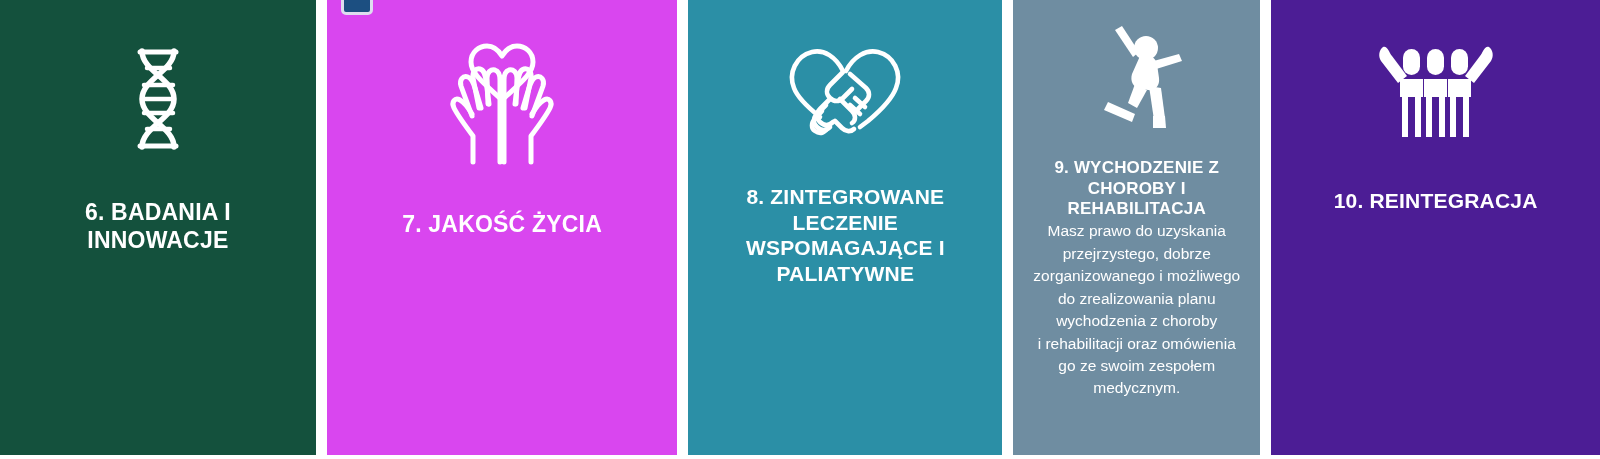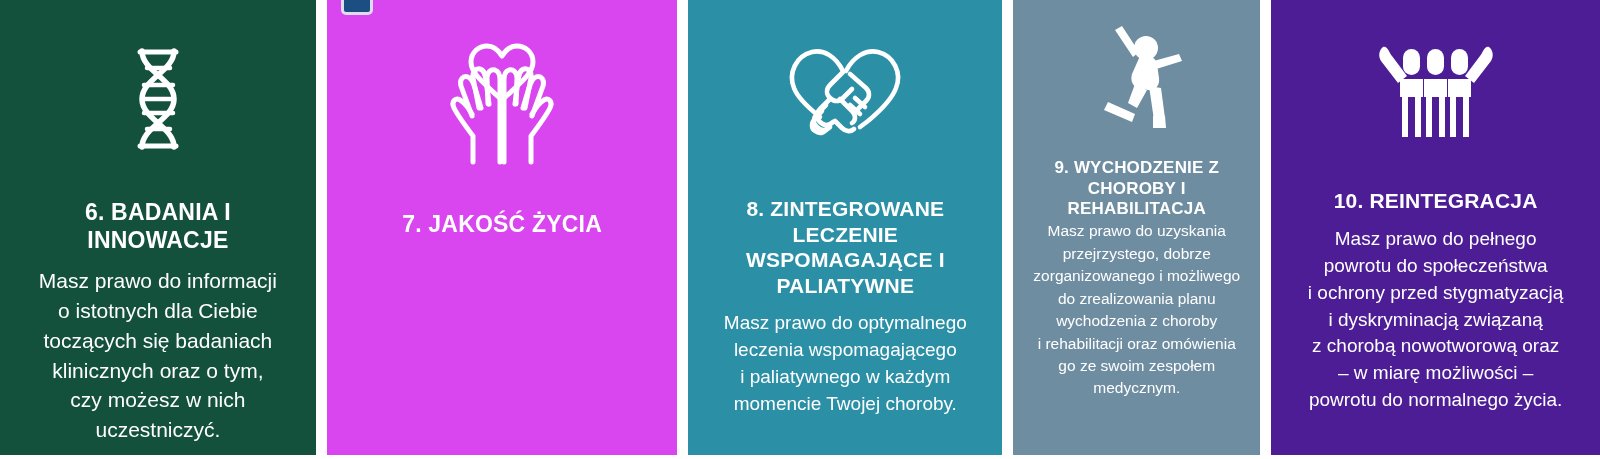--- a/index.html
+++ b/index.html
@@ -70,21 +70,21 @@
   
   .card-1 .icon-wrap { margin-top: 44px; height: 118px; }
   .card-1 .card-title { font-size: 23px; margin-top: 36px; }
   .card-1 .card-body  { font-size: 21px; margin-top: 12px; }
 
   .card-2 .icon-wrap { margin-top: 40px; height: 128px; }
   .card-2 .card-title { font-size: 23px; margin-top: 42px; }
   .card-2 .card-body  { font-size: 21px; margin-top: 12px; }
 
   .card-3 .icon-wrap { margin-top: 42px; height: 102px; }
-  .card-3 .card-title { font-size: 21px; margin-top: 52px; }
+  .card-3 .card-title { font-size: 21px; margin-top: 40px; }
   .card-3 .card-body  { font-size: 19px; margin-top: 12px; }
 
   .card-4 .icon-wrap { margin-top: 26px; height: 104px; }
   .card-4 .card-title { font-size: 17px; margin-top: 28px; }
   .card-4 .card-body  { font-size: 15.5px; line-height: 1.45; }
 
   .card-5 .icon-wrap { margin-top: 40px; height: 100px; }
   .card-5 .card-title { font-size: 21px; margin-top: 48px; }
   .card-5 .card-body  { font-size: 19px; margin-top: 12px; }
 
@@ -114,26 +114,20 @@
         <line x1="18" y1="5" x2="54" y2="5" stroke-width="5"></line>
         <line x1="25" y1="21" x2="48" y2="21" stroke-width="4.5"></line>
         <line x1="22" y1="38" x2="51" y2="38" stroke-width="4.5"></line>
         <line x1="22" y1="52" x2="51" y2="52" stroke-width="4.5"></line>
         <line x1="22" y1="66" x2="51" y2="66" stroke-width="4.5"></line>
         <line x1="25" y1="82" x2="48" y2="82" stroke-width="4.5"></line>
         <line x1="18" y1="99" x2="54" y2="99" stroke-width="5"></line>
       </svg>
     </div>
     <div class="card-title">6. BADANIA I INNOWACJE</div>
-    <div class="card-body">Masz prawo do informacji
-o istotnych dla Ciebie
-toczących się badaniach
-klinicznych oraz o tym,
-czy możesz w nich
-uczestniczyć.</div>
   </section>
 
   <div class="gap"></div>
 
   <section class="card card-2">
     <div class="top-artifact"></div>
     <div class="icon-wrap">
       <svg width="150" height="125" viewBox="0 0 150 125" fill="none" stroke="#ffffff" stroke-width="5" stroke-linecap="round" stroke-linejoin="round">
 
         <path d="M75 58 C58 42, 44 32, 44 20 C44 10, 52 4, 60 4 C67 4, 72 9, 75 14 C78 9, 83 4, 90 4 C98 4, 106 10, 106 20 C106 32, 92 42, 75 58 Z"></path>
@@ -169,24 +163,20 @@
         <path d="M42 68 L35 76 C31 80, 31 85, 35 88 C39 91, 43 90, 46 87"></path>
         <path d="M55 78 L62 85 C66 89, 71 89, 74 86"></path>
         <path d="M75 55 L85 64"></path>
         <path d="M70 62 L80 71"></path>
       </svg>
     </div>
     <div class="card-title">8. ZINTEGROWANE
 LECZENIE
 WSPOMAGAJĄCE
 I PALIATYWNE</div>
-    <div class="card-body">Masz prawo do optymalnego
-leczenia wspomagającego
-i paliatywnego w każdym
-momencie Twojej choroby.</div>
   </section>
 
   <div class="gap"></div>
 
   <section class="card card-4">
     <div class="icon-wrap">
       <svg width="92" height="104" viewBox="0 0 92 104" fill="#ffffff">
         <circle cx="55" cy="22" r="12"></circle>
         <path d="M24 4 L31 0 L48 26 L42 31 Z"></path>
         <path d="M88 28 L91 35 L62 44 L59 36 Z"></path>
@@ -228,22 +218,15 @@
         <rect x="63" y="54" width="6" height="42"></rect>
 
         <path d="M113 6 C117 9, 118 15, 115 20 L98 42 L89 35 L104 15 C107 11, 109 4, 113 6 Z"></path>
         <rect x="75" y="8" width="17" height="26" rx="8.5"></rect>
         <path d="M72 38 h23 v18 h-23 z"></path>
         <rect x="74" y="54" width="6" height="42"></rect>
         <rect x="87" y="54" width="6" height="42"></rect>
       </svg>
     </div>
     <div class="card-title">10. REINTEGRACJA</div>
-    <div class="card-body">Masz prawo do pełnego
-powrotu do społeczeństwa
-i ochrony przed stygmatyzacją
-i dyskryminacją związaną
-z chorobą nowotworową oraz
-– w miarę możliwości –
-powrotu do normalnego życia.</div>
   </section>
 
 </div>
 
 </body></html>

